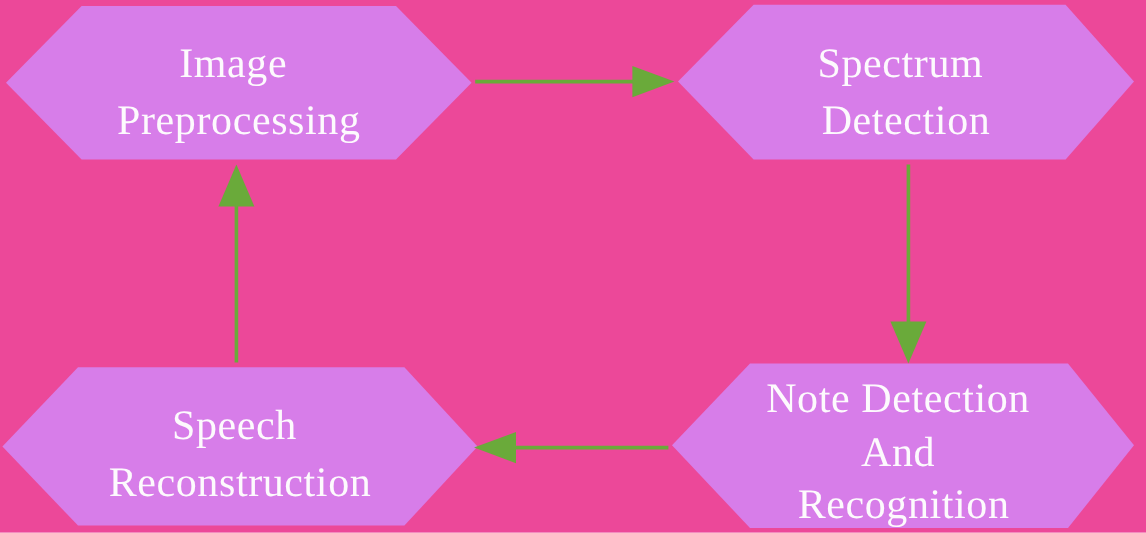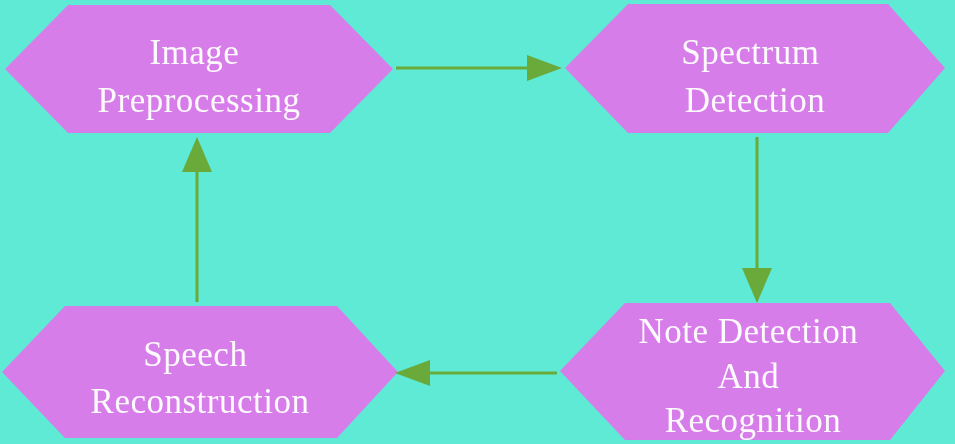--- a/index.html
+++ b/index.html
@@ -4,21 +4,21 @@
 <style>
   html, body {
     margin: 0;
     padding: 0;
     background: #ffffff;
   }
   .canvas {
     position: relative;
     width: 955px;
     height: 444px;
-    background: #5eead4;
+    background: #ec4899;
     overflow: hidden;
     font-family: "Liberation Serif", serif;
   }
   svg text {
     font-family: "Liberation Serif", serif;
     font-size: 35px;
     letter-spacing: 0.5px;
     text-anchor: middle;
   }
   .arrow-line {

